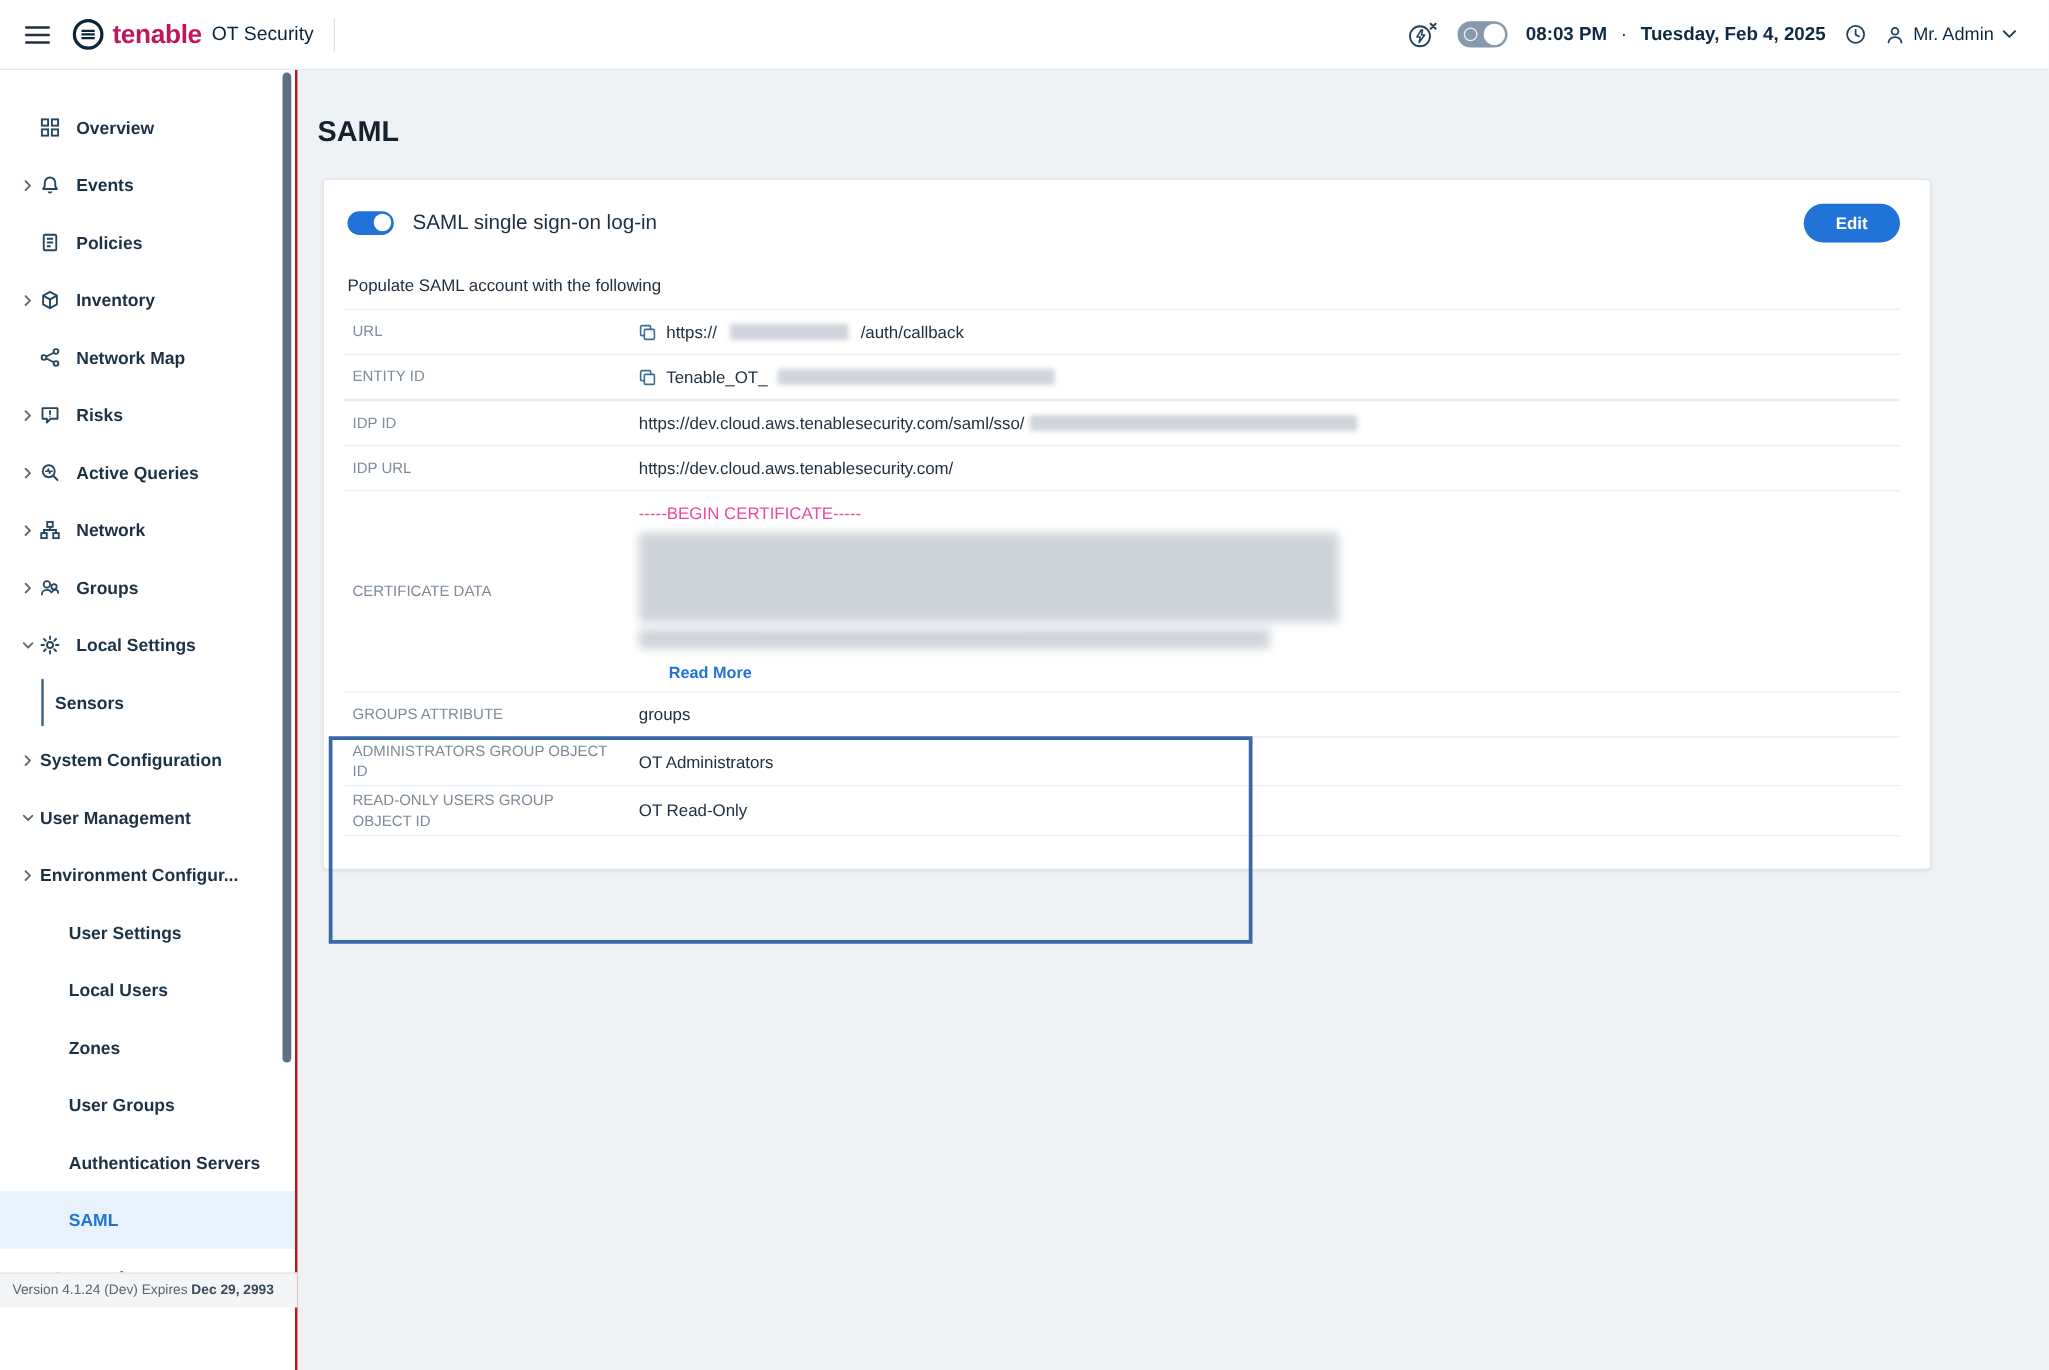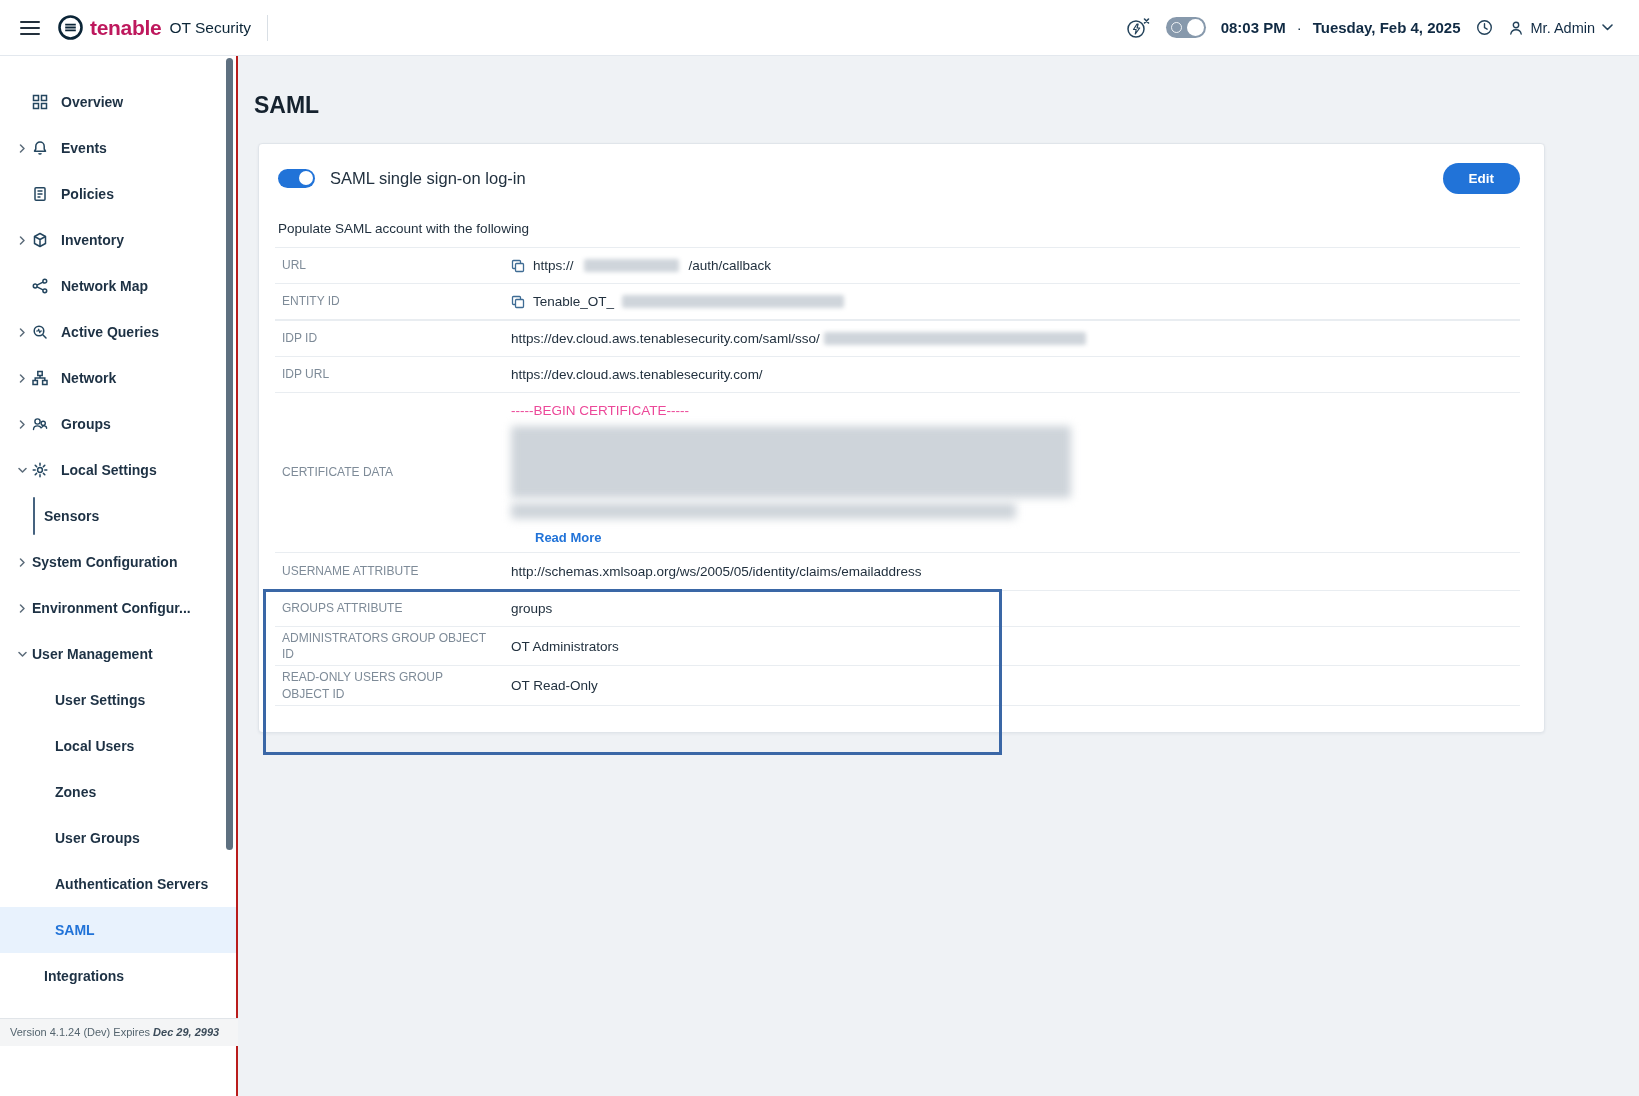--- a/index.html
+++ b/index.html
@@ -41,21 +41,21 @@
   .nav-item.lvl2-chev{}
   .nav-item.lvl3{padding-left:55px;}
   .nav-item.active{background:#e8f2fd;color:#2173d8;font-weight:700;}
   .indent-guide{position:absolute;left:33px;top:4px;bottom:4px;width:2px;background:#45627f;border-radius:1px;}
   .sb-thumb{position:absolute;top:2px;right:3px;width:7px;height:792px;background:#5e7080;border-radius:4px;cursor:pointer;}
   .version{
     position:absolute;left:0;top:962px;width:238px;box-sizing:border-box;
     background:#f4f5f6;border-top:1px solid #e1e5e9;padding:7px 10px 8px;
     font-size:11px;color:#55656f;z-index:5;
   }
-  .version b{color:#3c4c5a;font-style:italic;}
+  .version b{color:#3c4c5a;}
   
   .main{position:absolute;left:238px;top:56px;right:0;bottom:0;background:#eff2f5;overflow:hidden;}
   .page-title{margin:36px 0 24px 16px;font-size:23px;font-weight:700;color:#15222e;}
   .card{
     margin-left:20px;width:1287px;background:#fff;border:1px solid #e0e5ea;border-radius:4px;
     position:relative;padding:16px 24px 26px 16px;box-sizing:border-box;
     box-shadow:0 1px 3px rgba(16,42,67,.06);
   }
   .card-head{display:flex;align-items:center;padding:2px 0 0 3px;height:32px;}
   .toggle{width:37px;height:19px;border-radius:10px;background:#2173d8;position:relative;cursor:pointer;flex:0 0 auto;}
@@ -194,20 +194,35 @@
           <svg width="16" height="16" viewBox="0 0 16 16" fill="none" stroke="#24465f" stroke-width="1.5">
             <circle cx="3.2" cy="8" r="1.9"></circle>
             <circle cx="12.8" cy="3.2" r="1.9"></circle>
             <circle cx="12.8" cy="12.8" r="1.9"></circle>
             <path d="M5 7.2l6-3M5 8.8l6 3"></path>
           </svg>
         </span>
       <span>Network Map</span>
     </div>
 
+    <div class="nav-item">
+      <span class="chev">
+          <svg width="9" height="9" viewBox="0 0 9 9" fill="none" stroke="#5c6c7a" stroke-width="1.5" stroke-linecap="round" stroke-linejoin="round">
+            <path d="M2.5 1l3.5 3.5L2.5 8"></path>
+          </svg>
+        </span>
+      <span class="nicon">
+          <svg width="16" height="16" viewBox="0 0 16 16" fill="none" stroke="#24465f" stroke-width="1.5" stroke-linejoin="round">
+            <path d="M2 2.5h12v8.5H8.5L5.5 14v-3H2z"></path>
+            <path d="M8 4.8v2.6" stroke-linecap="round"></path>
+            <circle cx="8" cy="9.2" r="0.5" fill="#24465f" stroke="none"></circle>
+          </svg>
+        </span>
+      <span>Risks</span>
+    </div>
 
     <div class="nav-item">
       <span class="chev">
           <svg width="9" height="9" viewBox="0 0 9 9" fill="none" stroke="#5c6c7a" stroke-width="1.5" stroke-linecap="round" stroke-linejoin="round">
             <path d="M2.5 1l3.5 3.5L2.5 8"></path>
           </svg>
         </span>
       <span class="nicon">
           <svg width="16" height="16" viewBox="0 0 16 16" fill="none" stroke="#24465f" stroke-width="1.5">
             <circle cx="7" cy="7" r="4.8"></circle>
@@ -276,33 +291,33 @@
           <svg width="9" height="9" viewBox="0 0 9 9" fill="none" stroke="#5c6c7a" stroke-width="1.5" stroke-linecap="round" stroke-linejoin="round">
             <path d="M2.5 1l3.5 3.5L2.5 8"></path>
           </svg>
         </span>
       <span>System Configuration</span>
     </div>
 
     <div class="nav-item lvl2-chev">
       <span class="chev">
           <svg width="9" height="9" viewBox="0 0 9 9" fill="none" stroke="#5c6c7a" stroke-width="1.5" stroke-linecap="round" stroke-linejoin="round">
+            <path d="M1 2.5l3.5 3.5L8 2.5"></path>
+          </svg>
+        </span>
+      <span>User Management</span>
+    </div>
+
+    <div class="nav-item lvl2-chev">
+      <span class="chev">
+          <svg width="9" height="9" viewBox="0 0 9 9" fill="none" stroke="#5c6c7a" stroke-width="1.5" stroke-linecap="round" stroke-linejoin="round">
             <path d="M2.5 1l3.5 3.5L2.5 8"></path>
           </svg>
         </span>
       <span>Environment Configur...</span>
-    </div>
-
-    <div class="nav-item lvl2-chev">
-      <span class="chev">
-          <svg width="9" height="9" viewBox="0 0 9 9" fill="none" stroke="#5c6c7a" stroke-width="1.5" stroke-linecap="round" stroke-linejoin="round">
-            <path d="M1 2.5l3.5 3.5L8 2.5"></path>
-          </svg>
-        </span>
-      <span>User Management</span>
     </div>
 
     <div class="nav-item lvl3">
       <span>User Settings</span>
     </div>
     <div class="nav-item lvl3">
       <span>Local Users</span>
     </div>
     <div class="nav-item lvl3">
       <span>Zones</span>
@@ -387,24 +402,20 @@
       </div>
       <div class="row cert">
         <span class="lab">CERTIFICATE DATA</span>
         <span class="cert-val">
           <div class="cert-begin">-----BEGIN CERTIFICATE-----</div>
           <div class="cert-blur1"></div>
           <div class="cert-blur2"></div>
           <a class="read-more">Read More</a>
         </span>
       </div>
-      <div class="row tall">
-        <span class="lab">USERNAME ATTRIBUTE</span>
-        <span class="val">http://schemas.xmlsoap.org/ws/2005/05/identity/claims/emailaddress</span>
-      </div>
       <div class="row">
         <span class="lab">GROUPS ATTRIBUTE</span>
         <span class="val">groups</span>
       </div>
       <div class="row tall">
         <span class="lab">ADMINISTRATORS GROUP OBJECT ID</span>
         <span class="val">OT Administrators</span>
       </div>
       <div class="row tall">
         <span class="lab">READ-ONLY USERS GROUP OBJECT ID</span>

